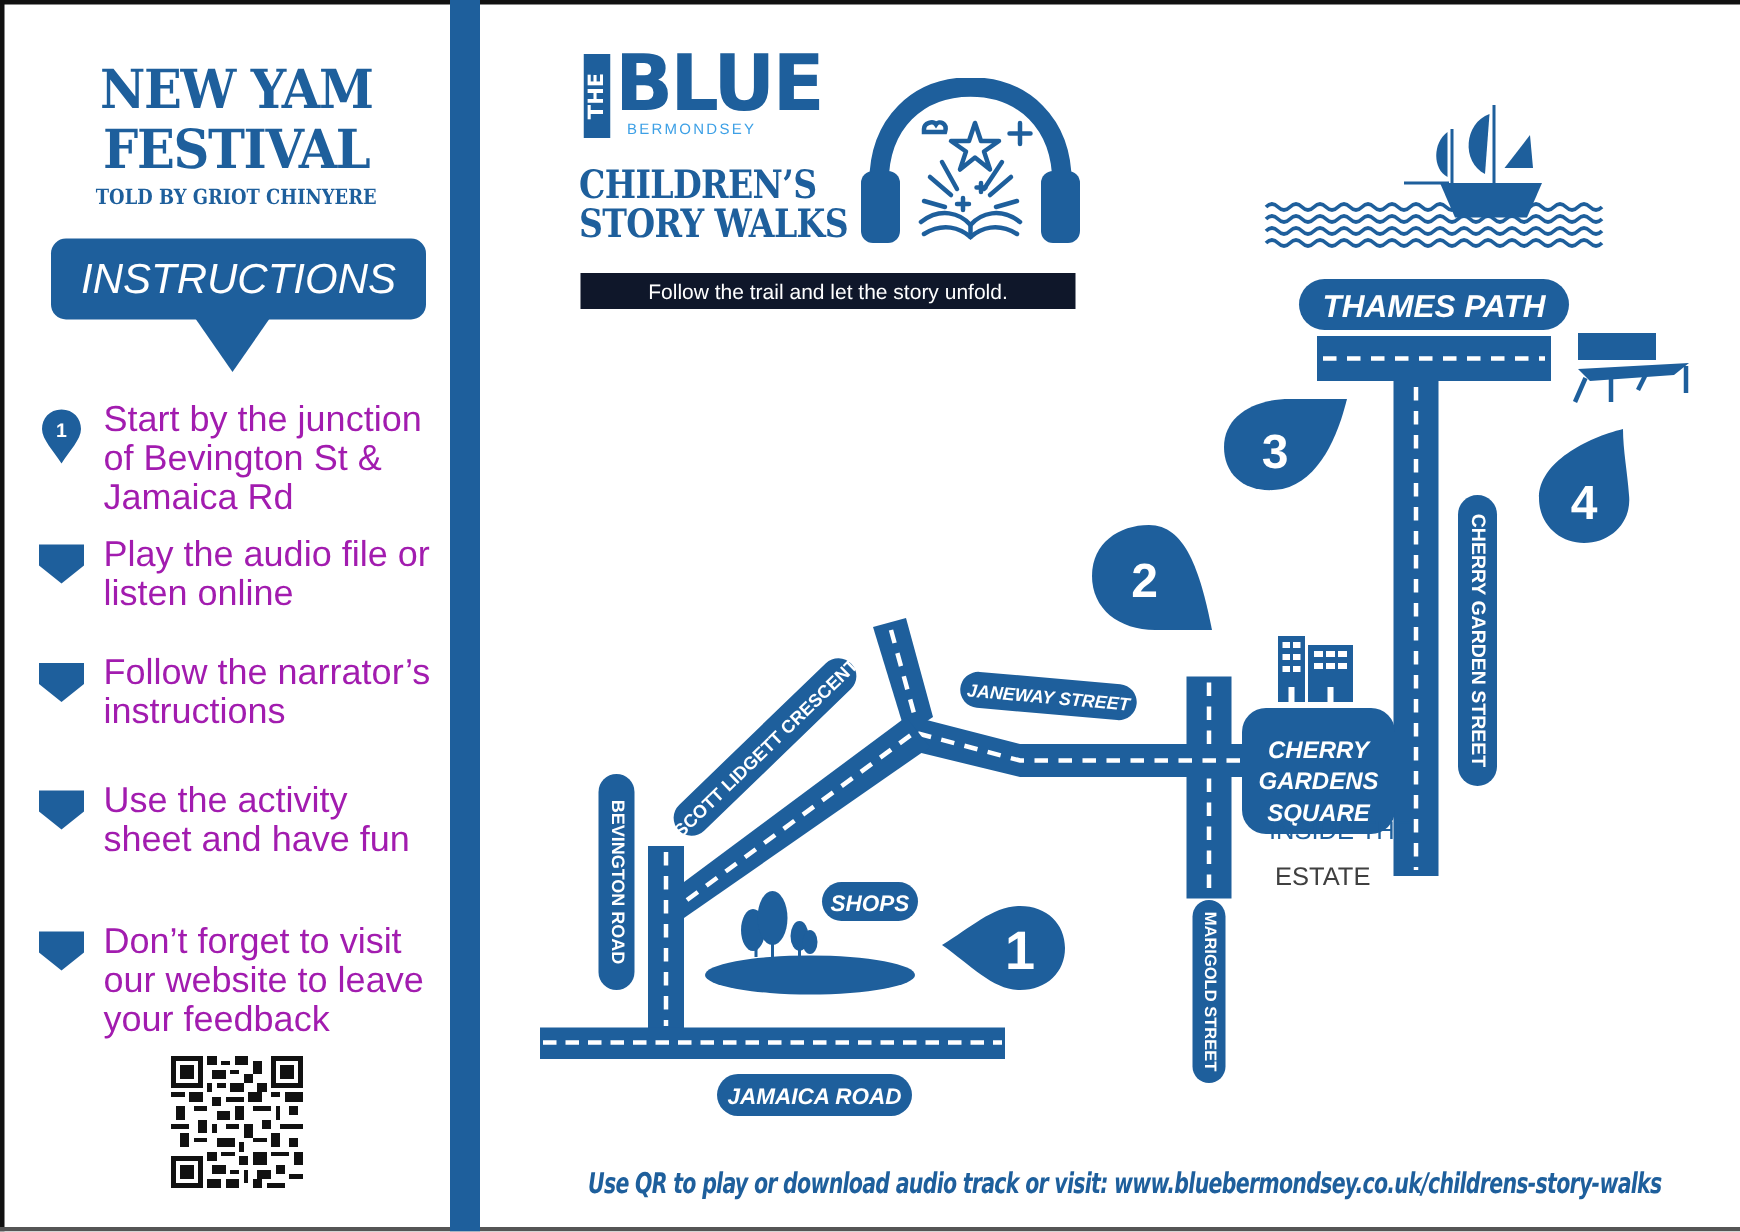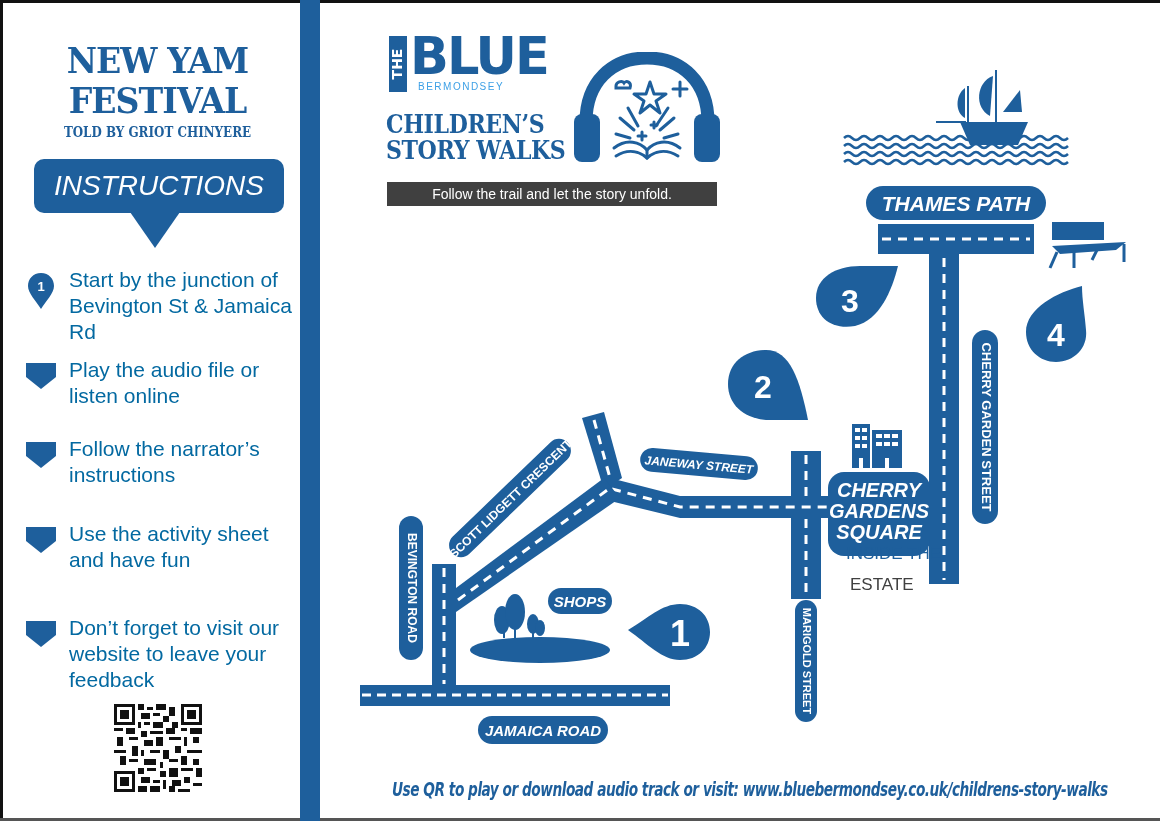--- a/index.html
+++ b/index.html
@@ -13,40 +13,40 @@
   .t1 { left:40px; top:40px; width:235px; font-size:36px; line-height:40px; letter-spacing:-1px; transform:scaleX(0.92); }
   .t2 { left:40px; top:80px; width:235px; font-size:36px; line-height:40px; letter-spacing:-1px; transform:scaleX(0.92); }
   .t3 { left:40px; top:124px; width:235px; font-size:14px; line-height:16px; transform:scaleX(0.85); }
 
   .instr-box { position:absolute; left:34px; top:159px; width:250px; height:54px; background:#1e5f9c; border-radius:10px; }
   .instr-box span { display:block; color:#fff; font-weight:normal; font-style:italic; font-size:28px; line-height:54px; text-align:center; }
   .instr-tail { position:absolute; left:130px; top:212px; width:0; height:0; border-left:25px solid transparent; border-right:25px solid transparent; border-top:36px solid #1e5f9c; }
 
   .steps { position:absolute; left:24px; top:267px; width:268px; }
   .step { position:absolute; left:0; width:268px; }
-  .step .txt { position:absolute; left:45px; top:0; width:225px; font-size:21px; line-height:26px; color:#0369a1; }
+  .step .txt { position:absolute; left:45px; top:0; width:225px; font-size:24px; line-height:26px; color:#a21caf; }
   .pin1 { position:absolute; left:2px; top:4px; width:30px; height:40px; }
   .shield { position:absolute; left:2px; top:4px; width:30px; height:30px; }
 
   .qr { position:absolute; left:114px; top:704px; width:88px; height:88px; }
 
   
   .logo-the { position:absolute; left:389px; top:36px; width:18px; height:56px; }
   .logo-blue { position:absolute; left:410px; top:28px; font-family:"DejaVu Sans", sans-serif; font-weight:bold; font-size:52px; line-height:56px; color:#1e5f9c; letter-spacing:-2px; transform:scaleX(0.98); transform-origin:left; }
   .logo-berm { position:absolute; left:418px; top:81px; font-weight:normal; font-size:10px; color:#3da0e6; letter-spacing:1.5px; line-height:12px; }
   .csw1, .csw2 { position:absolute; left:386px; font-family:"DejaVu Serif", serif; font-weight:bold; color:#1e5f9c; font-size:26px; line-height:28px; transform:scaleX(0.85); transform-origin:left; letter-spacing:-0.5px; }
   .csw1 { top:110px; }
   .csw2 { top:136px; }
-  .tagline { position:absolute; left:387px; top:182px; width:330px; height:24px; background:#404040; color:#fff; font-size:14px; line-height:24px; text-align:center; }
+  .tagline { position:absolute; left:387px; top:182px; width:330px; height:24px; background:#0f172a; color:#fff; font-size:14px; line-height:24px; text-align:center; }
   .headphones { position:absolute; left:572px; top:52px; width:150px; height:112px; }
 
   .footer { position:absolute; left:392px; top:776px; font-family:"DejaVu Sans Condensed","DejaVu Sans", sans-serif; font-weight:bold; font-style:italic; color:#1e5f9c; font-size:19px; line-height:26px; letter-spacing:-0.6px; transform:scaleX(0.8); transform-origin:left; white-space:nowrap; }
 
   .map { position:absolute; left:0; top:0; width:1160px; height:821px; }
-  .sq { position:absolute; left:828px; top:472px; width:102px; height:84px; background:#1e5f9c; border-radius:16px; color:#fff; font-weight:bold; font-style:italic; font-size:20px; line-height:21px; text-align:center; padding-top:8px; box-sizing:border-box; }
+  .sq { position:absolute; left:828px; top:472px; width:102px; height:84px; background:#1e5f9c; border-radius:16px; color:#fff; font-weight:bold; font-style:italic; font-size:16px; line-height:21px; text-align:center; padding-top:18px; box-sizing:border-box; }
   .estate1 { position:absolute; left:846px; top:548px; color:#1e5f9c; font-size:17px; line-height:12px; }
   .estate2 { position:absolute; left:850px; top:575px; color:#404040; font-size:17px; line-height:20px; }
 </style>
 </head>
 <body>
 
 <div class="frame-top"></div>
 <div class="frame-left"></div>
 <div class="frame-bottom"></div>
 

